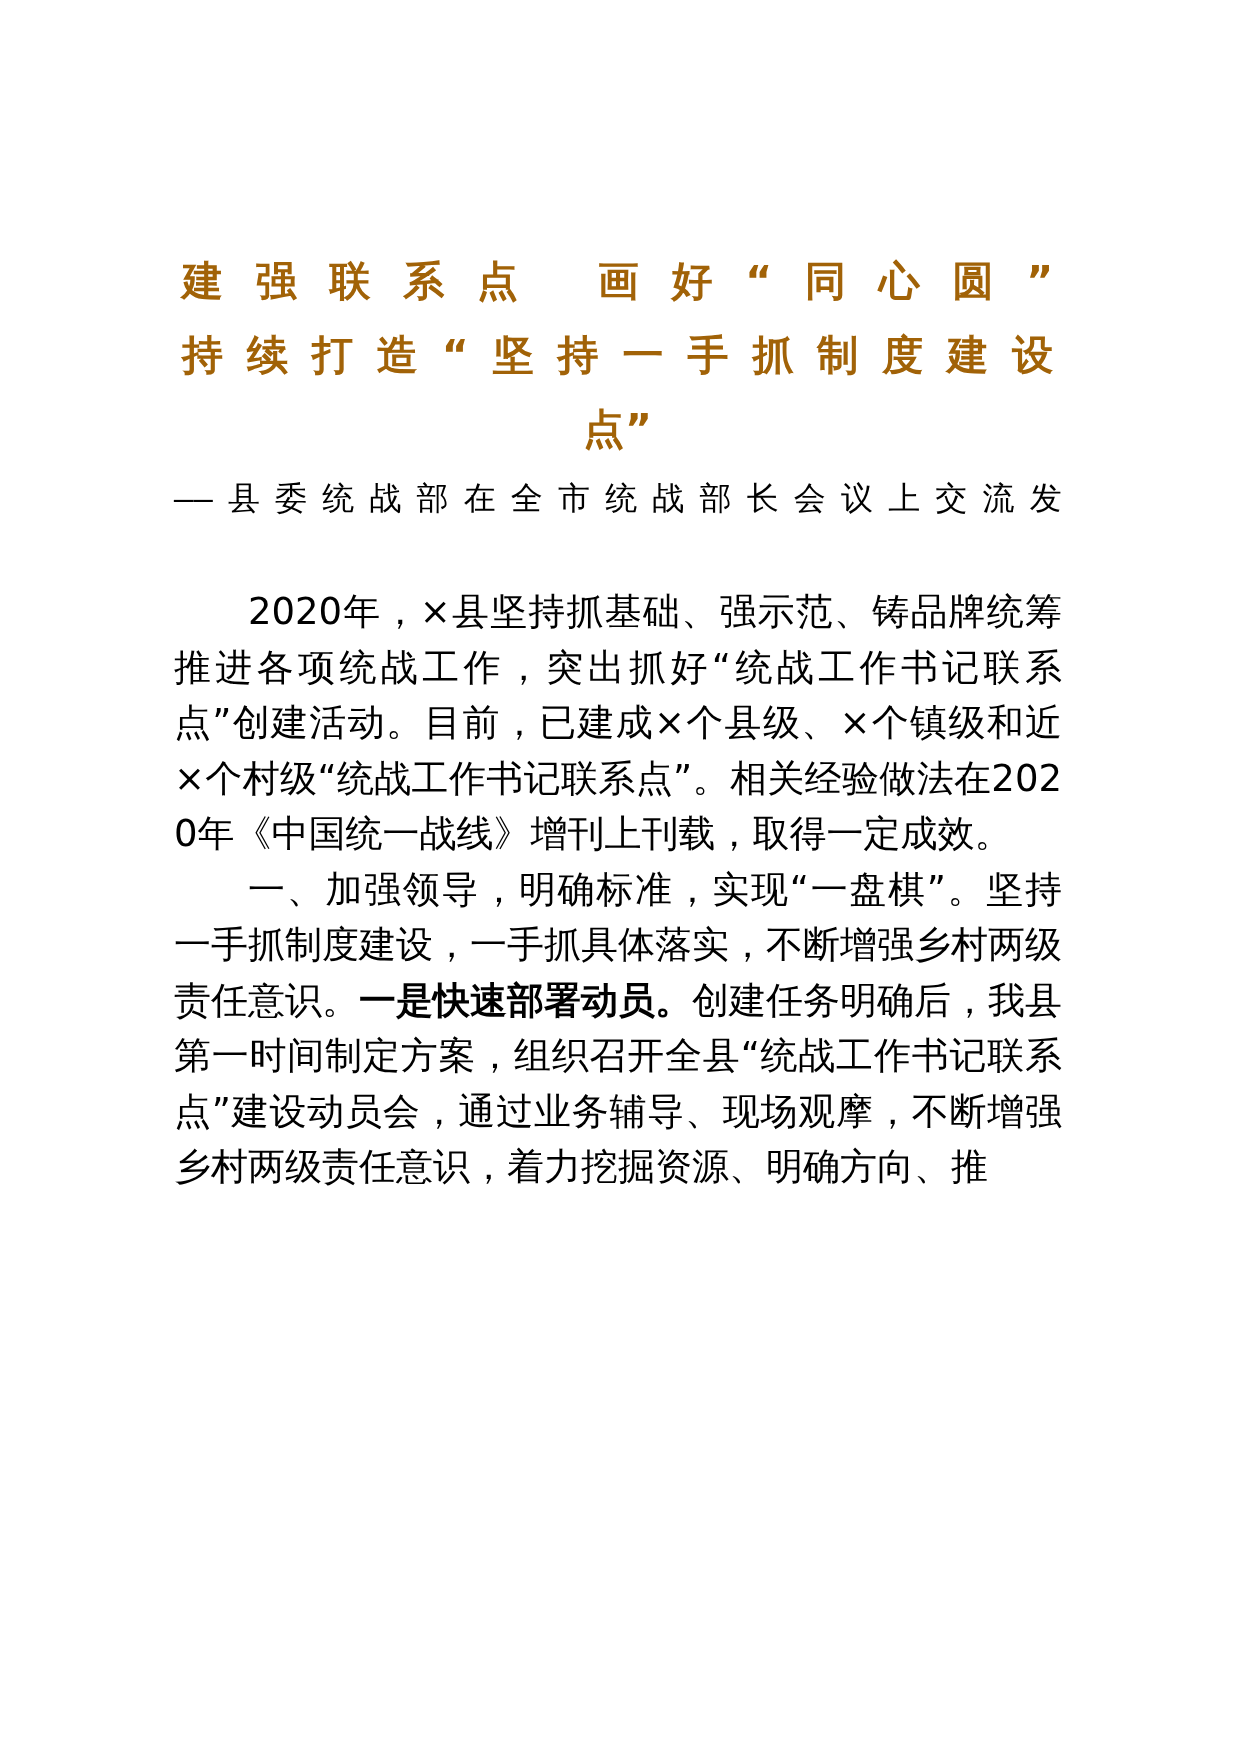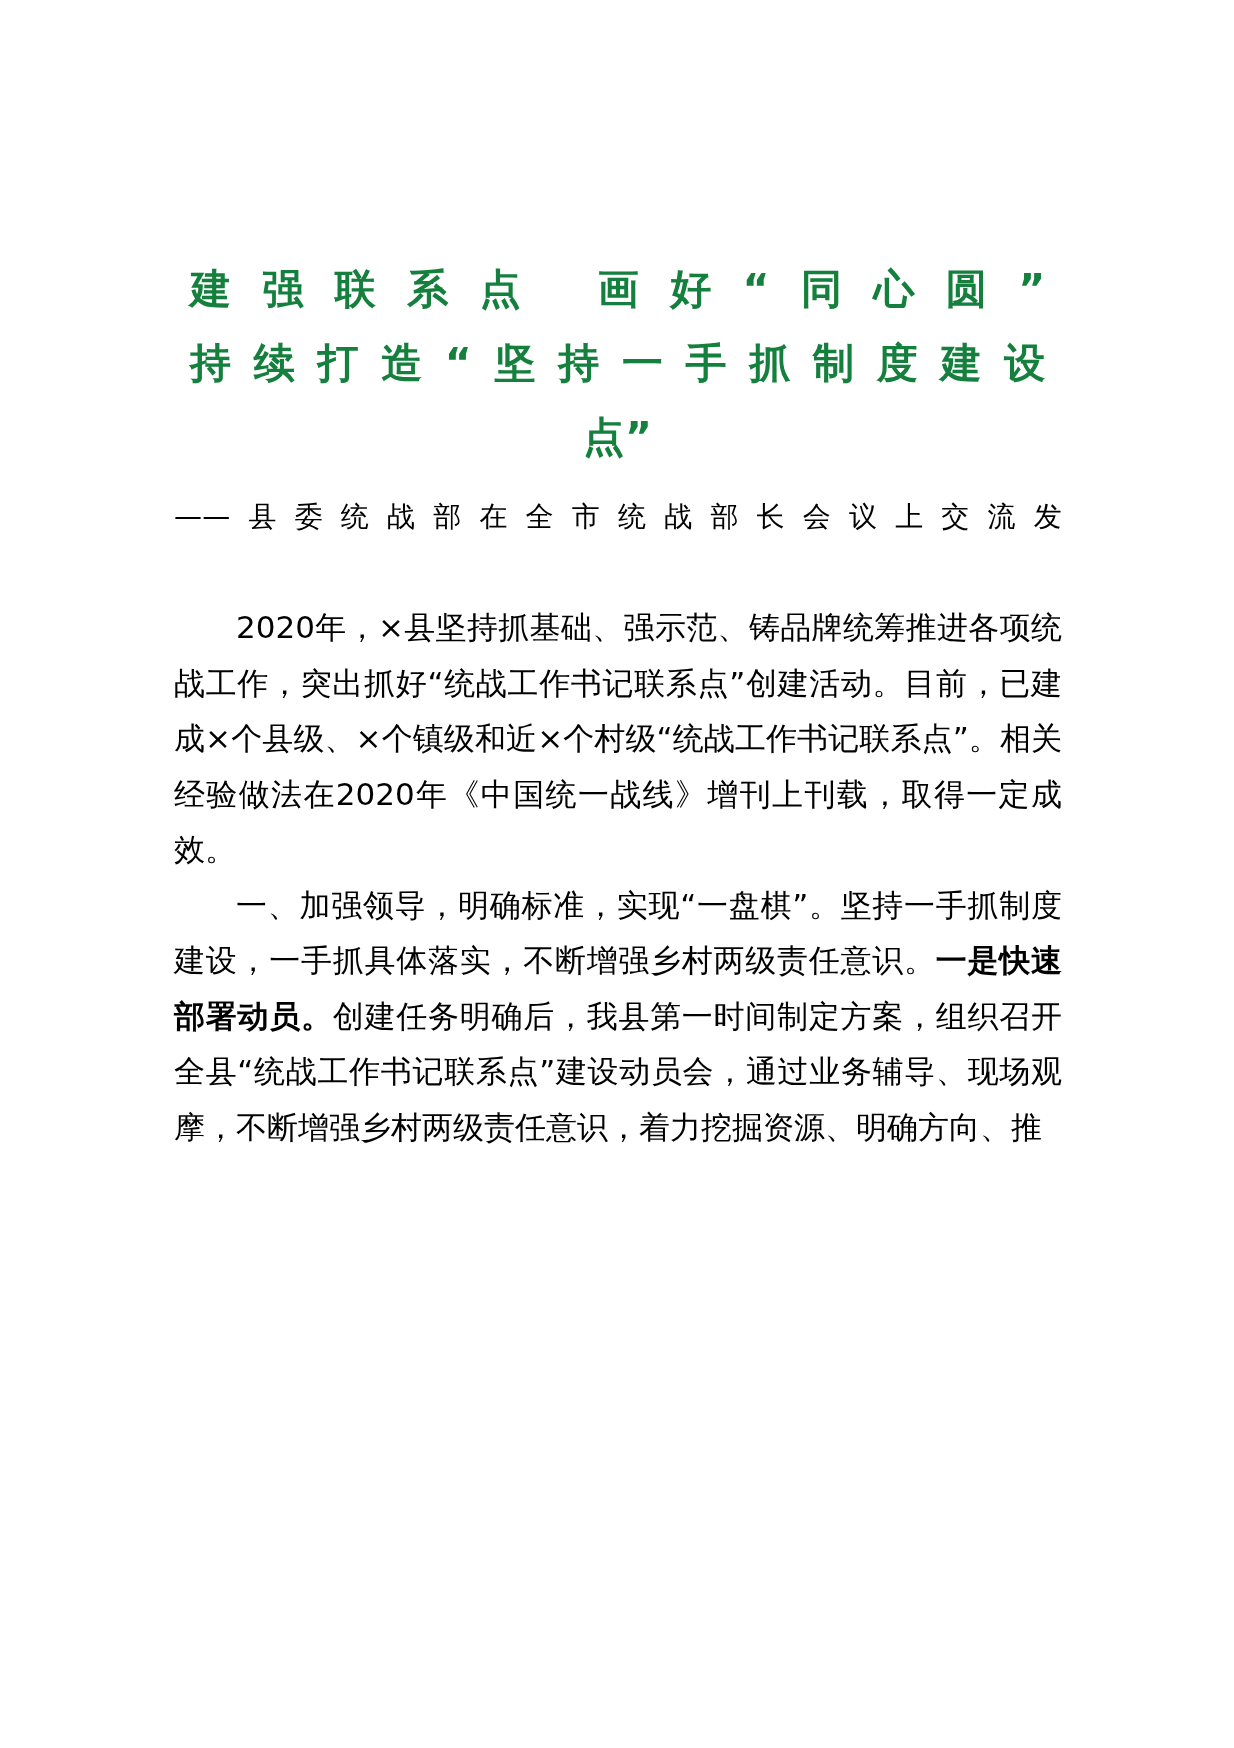--- a/index.html
+++ b/index.html
@@ -29,56 +29,57 @@
   }
 
   
   .doc-title {
     font-weight: bold;
     font-size: 41px;
     line-height: 74px;
     text-align: justify;
     text-align-last: center;
     letter-spacing: 0.02em;
-    margin: 16px;
-    color: #15803d;
+    margin: 8px;
+    color: #a16207;
   }
   .title-line {
     display: block;
     text-align: justify;
     text-align-last: center;
   }
   .title-line.stretch {
     text-align-last: justify;
   }
 
   
   .doc-subtitle {
-    font-size: 28px;
+    font-size: 32px;
     line-height: 54px;
     text-align: center;
     margin: 6px 0 0 0;
     letter-spacing: 0.01em;
     font-weight: normal;
+    font-family: Liberation Mono, monospace;
   }
   .subtitle-line {
     display: block;
     text-align: justify;
     text-align-last: center;
   }
   .subtitle-line.stretch {
     text-align-last: justify;
   }
 
   
   .body-block {
     margin-top: 56px;
   }
   .para {
-    font-size: 31px;
+    font-size: 37px;
     line-height: 55.5px;
     text-align: justify;
     text-align-last: left;
     text-indent: 2em;
     margin: 0;
     letter-spacing: 0;
     word-break: break-all;
   }
   .para b, .para .bold {
     font-weight: bold;

